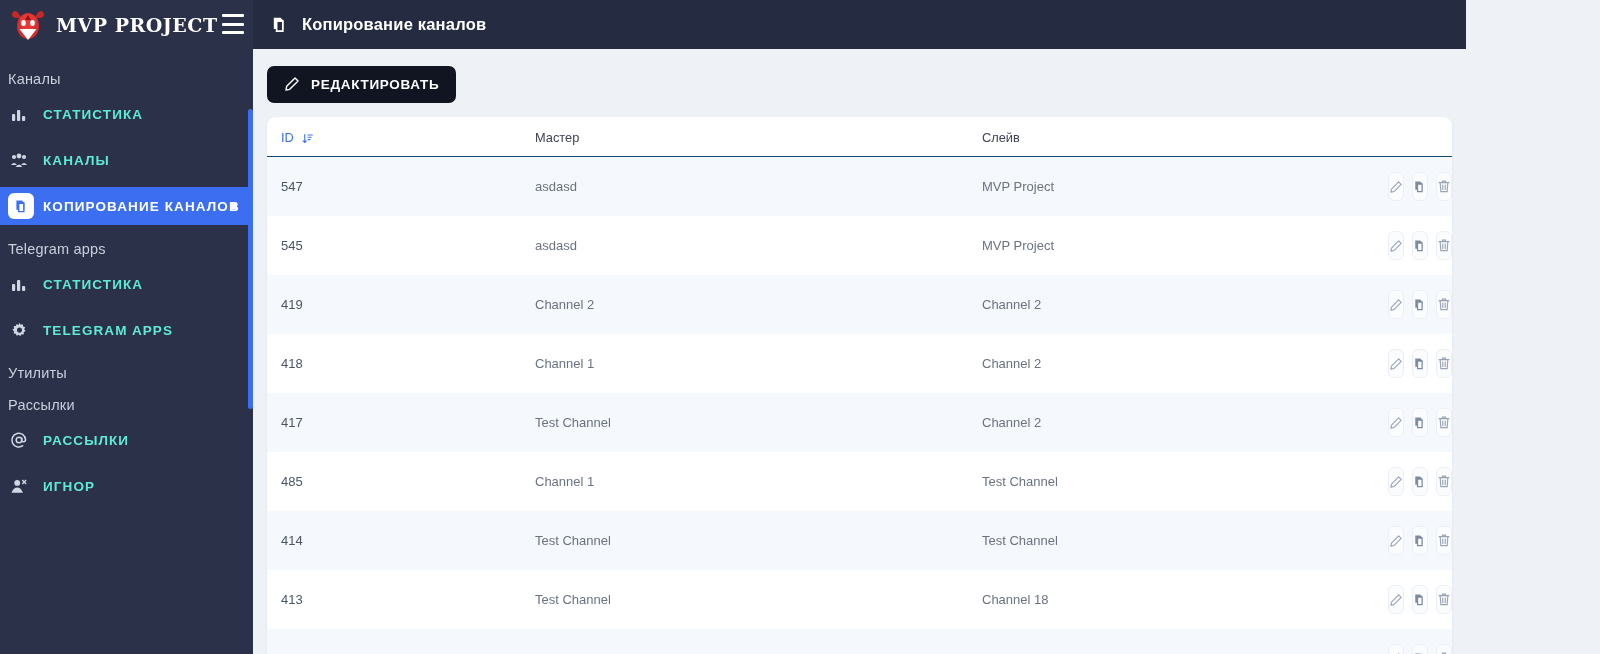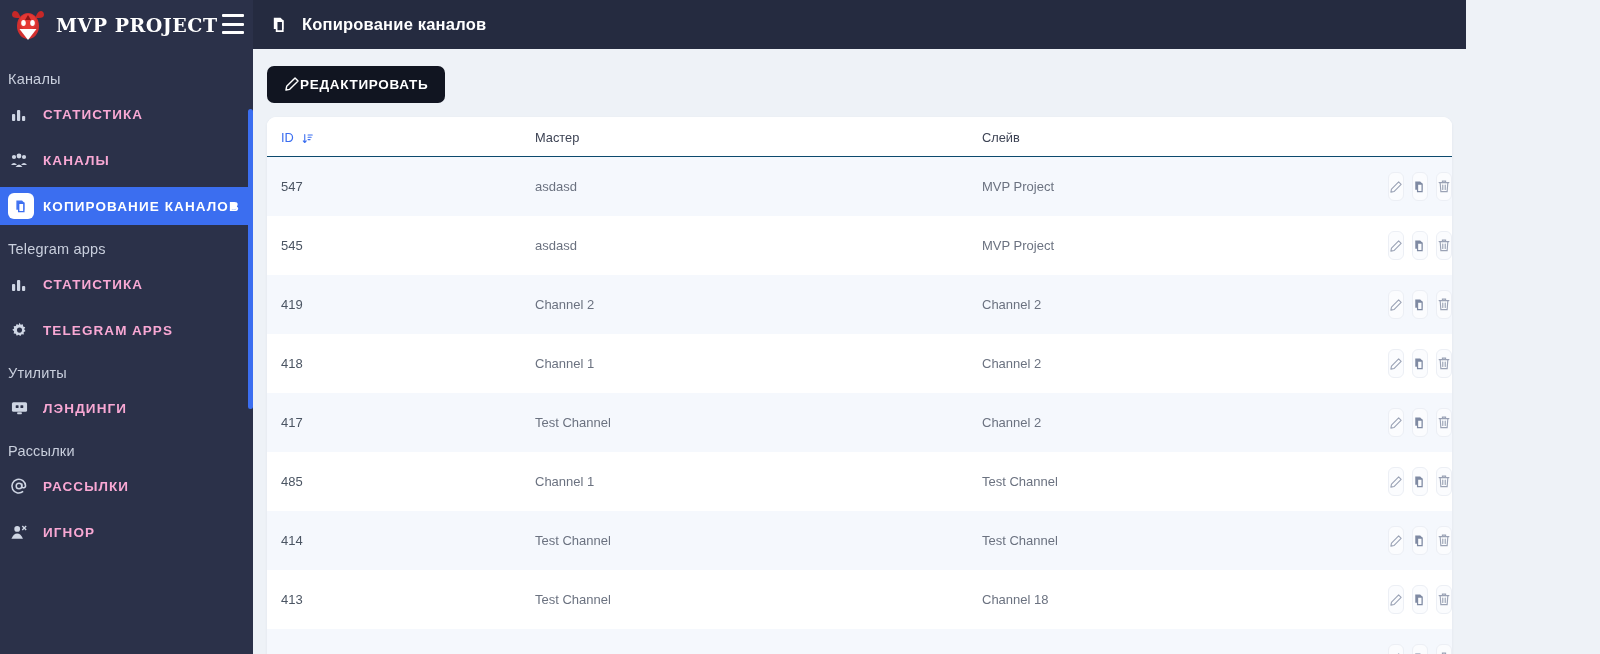--- a/index.html
+++ b/index.html
@@ -74,21 +74,21 @@
     margin-bottom: 8px;
   }
   .nav-item .ico {
     width: 22px; height: 22px;
     display: flex; align-items: center; justify-content: center;
     flex: 0 0 22px;
     color: #cfd6e4;
   }
   .nav-item .lbl {
     margin-left: 13px;
-    color: #f9a8d4;
+    color: #5eead4;
     font-size: 13.5px;
     font-weight: bold;
     letter-spacing: 1.1px;
     white-space: nowrap;
   }
   .nav-item.active {
     background: #3b6ef0;
   }
   .nav-item.active .lbl { color: #ffffff; }
   .nav-item.active .ico {
@@ -131,21 +131,21 @@
   .toolbar {
     display: flex; align-items: center;
     height: 38px;
     margin-bottom: 14px;
     padding-left: 4px;
   }
   .btn-edit {
     background: #111521; color: #ffffff;
     border: none; border-radius: 7px;
     height: 37px; padding: 0 17px;
-    display: flex; align-items: center; 
+    display: flex; align-items: center; gap: 11px;
     font-size: 13.5px; font-weight: bold; letter-spacing: 0.7px;
     cursor: pointer;
     font-family: "Liberation Sans", sans-serif;
   }
   .btn-add {
     margin-left: auto;
     background: #22b14c; color: #ffffff;
     border: none; border-radius: 7px;
     height: 37px; padding: 0 17px;
     display: flex; align-items: center; gap: 10px;
@@ -281,31 +281,20 @@
         <span class="ico">
           <svg width="17" height="17" viewBox="0 0 20 20" fill="currentColor">
             <path d="M10 1l1.4 2.2 2.5-.6.4 2.6 2.4 1-1.2 2.3 1.6 2-2.2 1.5.2 2.6-2.6-.2-1.5 2.2-2-1.6-2.3 1.2-1-2.4-2.6-.4.6-2.5L1.5 9l2.2-1.4-.6-2.5 2.6-.4 1-2.4L9 3.4z"></path>
             <circle cx="10" cy="9.5" r="3" fill="#2b3149"></circle>
           </svg>
         </span>
         <span class="lbl">TELEGRAM APPS</span>
       </div>
 
       <div class="nav-section">Утилиты</div>
-      <div class="nav-item">
-        <span class="ico">
-          <svg width="17" height="16" viewBox="0 0 18 16" fill="currentColor">
-            <rect x="1" y="2" width="16" height="10" rx="1.6"></rect>
-            <rect x="5" y="5" width="3" height="3" rx="0.6" fill="#2b3149"></rect>
-            <rect x="10" y="5" width="3" height="3" rx="0.6" fill="#2b3149"></rect>
-            <rect x="6.5" y="12.5" width="5" height="2" rx="0.7"></rect>
-          </svg>
-        </span>
-        <span class="lbl">ЛЭНДИНГИ</span>
-      </div>
 
       <div class="nav-section">Рассылки</div>
       <div class="nav-item">
         <span class="ico">
           <svg width="18" height="18" viewBox="0 0 20 20" fill="none" stroke="currentColor" stroke-width="1.7">
             <circle cx="10" cy="10" r="3.1"></circle>
             <path d="M13.1 7.2v3.9a2.4 2.4 0 004.2-1.1A7.6 7.6 0 1014.6 16"></path>
           </svg>
         </span>
         <span class="lbl">РАССЫЛКИ</span>

